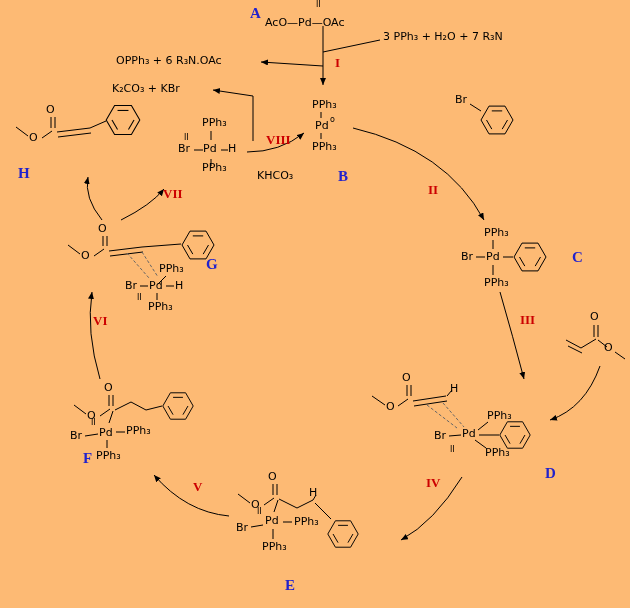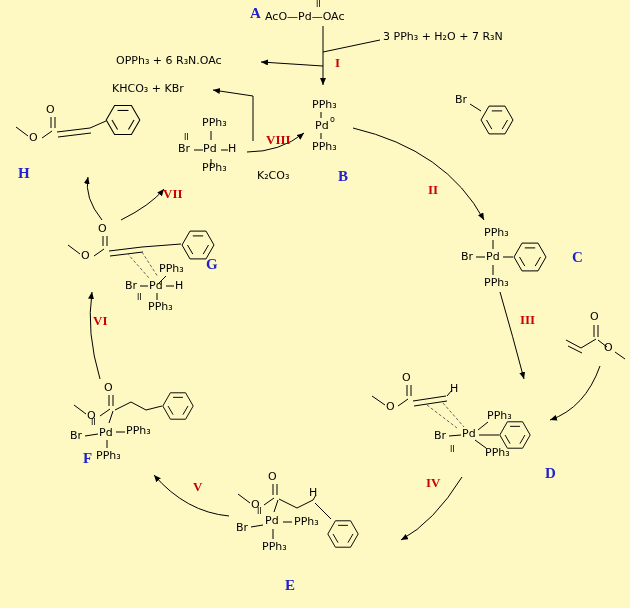--- a/index.html
+++ b/index.html
@@ -1,18 +1,18 @@
 <!DOCTYPE html>
 <html style="--species-color: #2222cc; --step-color: #cc0000;"><head>
 <meta charset="utf-8">
 <style>
   * { margin:0; padding:0; box-sizing:border-box; }
   body { background:#ffffff; }
   #canvas {
-    position:relative; width:630px; height:608px; background:#fef9c3;
+    position:relative; width:630px; height:608px; background:#fdba74;
     overflow:hidden; font-family:"DejaVu Sans", sans-serif;
   }
   #canvas svg { position:absolute; left:0; top:0; }
   .f  { position:absolute; font-size:11px; color:#000; white-space:nowrap; line-height:1; }
   .ox { position:absolute; font-size:8px;  color:#000; white-space:nowrap; line-height:1; }
   .sup{ position:absolute; font-size:8px;  color:#000; line-height:1; }
   .sp { position:absolute; font-size:15px; font-weight:bold; line-height:1;
         color:var(--species-color,#2222cc); font-family:"Liberation Serif", serif; }
   .st { position:absolute; font-size:13px; font-weight:bold; line-height:1;
         color:var(--step-color,#cc0000); font-family:"Liberation Serif", serif; }
@@ -146,35 +146,35 @@
 
     <g fill="none" stroke="#666" stroke-width="1" stroke-dasharray="3,2">
       <path d="M427,405 L457,428"></path>
         <path d="M443,403 L464,427"></path>
       <path d="M127,253 L149,278"></path>
         <path d="M142,252 L158,277"></path>
     </g>
   </svg>
 
   <span class="ox" style="left:316px;top:1px">II</span>
-  <span class="f" style="left:265px;top:11px">AcO—Pd—OAc</span>
+  <span class="f" style="left:265px;top:17px">AcO—Pd—OAc</span>
   <span class="sp" style="left:250px;top:6px">A</span>
   <span class="f" style="left:383px;top:31px">3 PPh₃  +  H₂O  +  7 R₃N</span>
   <span class="st" style="left:335px;top:56px">I</span>
   <span class="f" style="left:116px;top:55px">OPPh₃  +  6 R₃N.OAc</span>
-  <span class="f" style="left:112px;top:83px">KHCO₃ + KBr</span>
+  <span class="f" style="left:112px;top:83px">K₂CO₃ + KBr</span>
 
   <span class="f" style="left:202px;top:117px">PPh₃</span>
   <span class="ox" style="left:184px;top:134px">II</span>
   <span class="f" style="left:178px;top:143px">Br</span>
   <span class="f" style="left:203px;top:143px">Pd</span>
   <span class="f" style="left:228px;top:143px">H</span>
   <span class="f" style="left:202px;top:162px">PPh₃</span>
   <span class="st" style="left:266px;top:133px">VIII</span>
-  <span class="f" style="left:257px;top:170px">K₂CO₃</span>
+  <span class="f" style="left:257px;top:170px">KHCO₃</span>
 
   <span class="f" style="left:312px;top:99px">PPh₃</span>
   <span class="f" style="left:315px;top:120px">Pd</span>
   <span class="sup" style="left:330px;top:116px">o</span>
   <span class="f" style="left:312px;top:141px">PPh₃</span>
   <span class="sp" style="left:338px;top:169px">B</span>
 
   <span class="f" style="left:455px;top:94px">Br</span>
   <span class="st" style="left:428px;top:183px">II</span>
 

